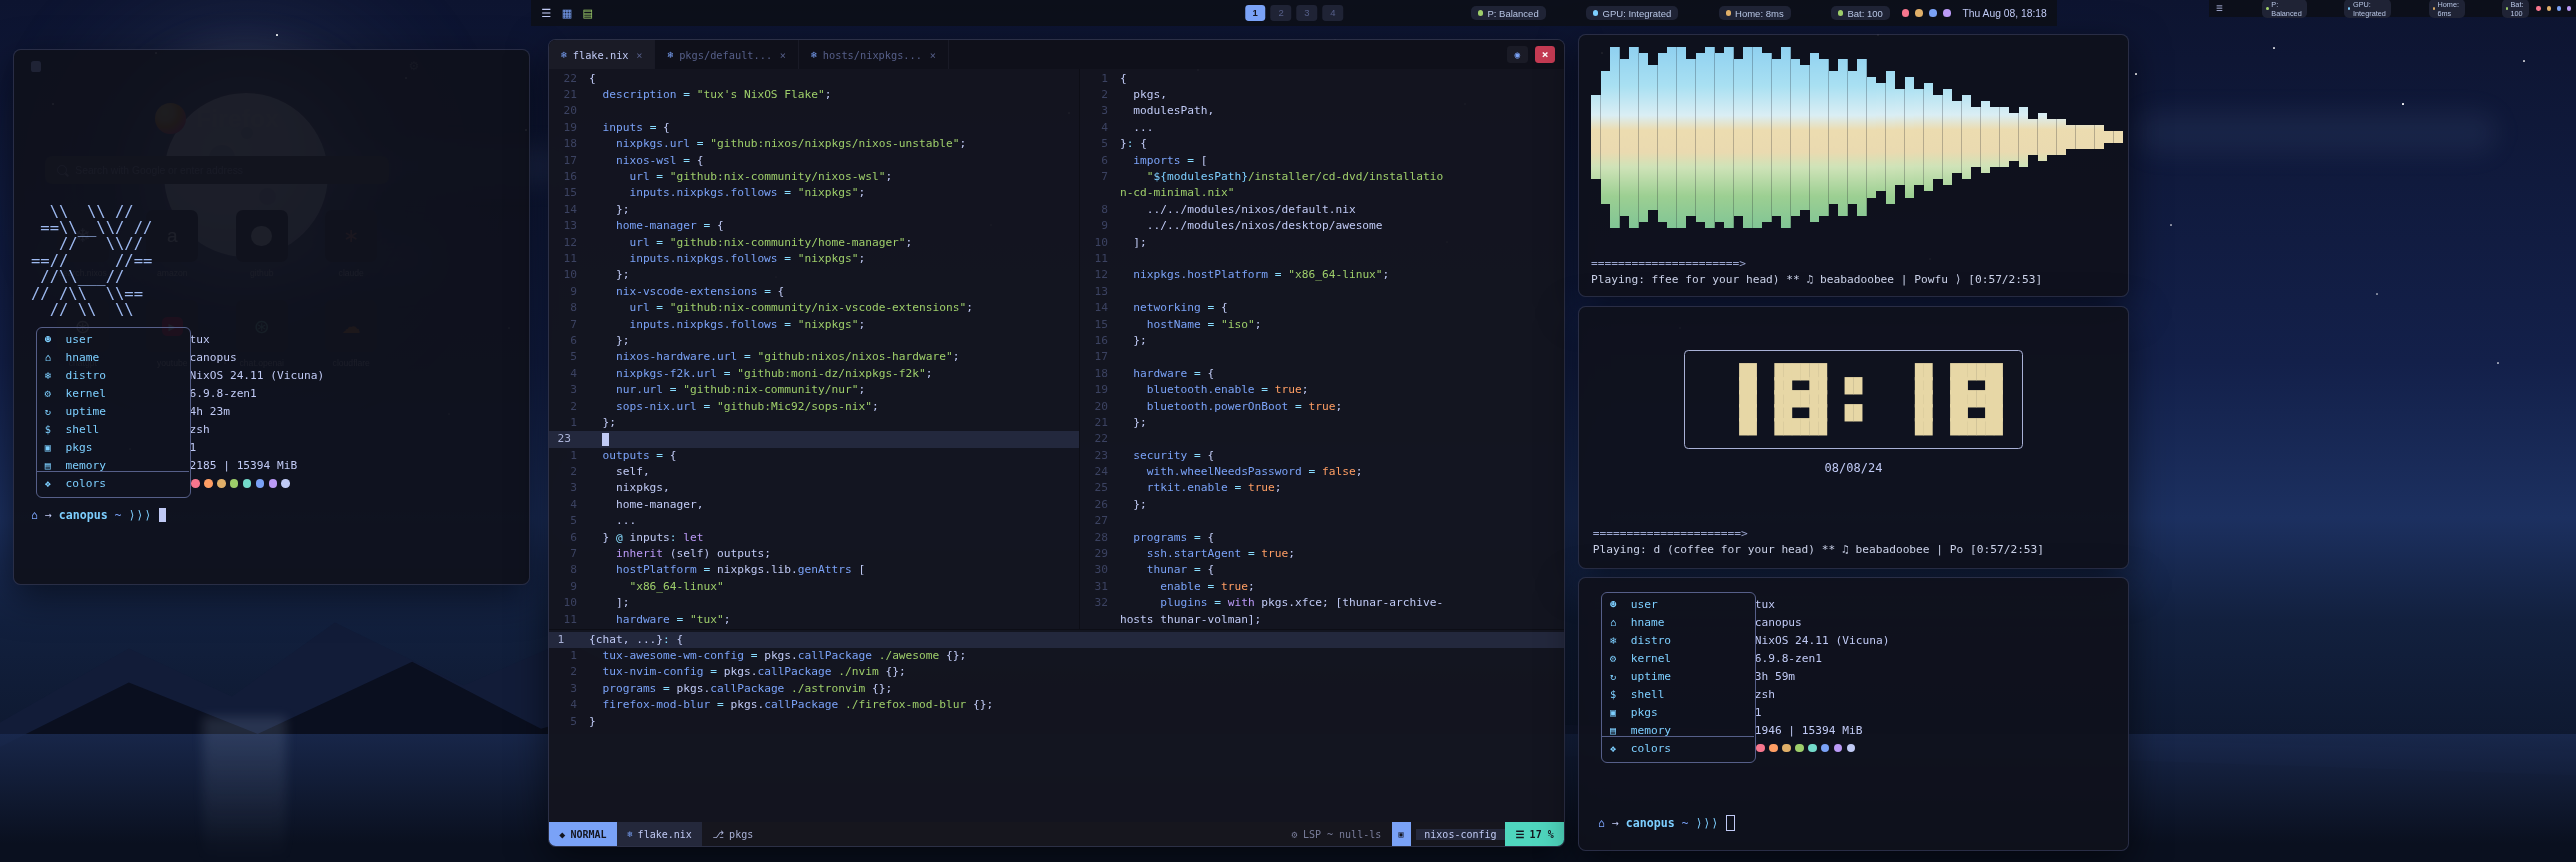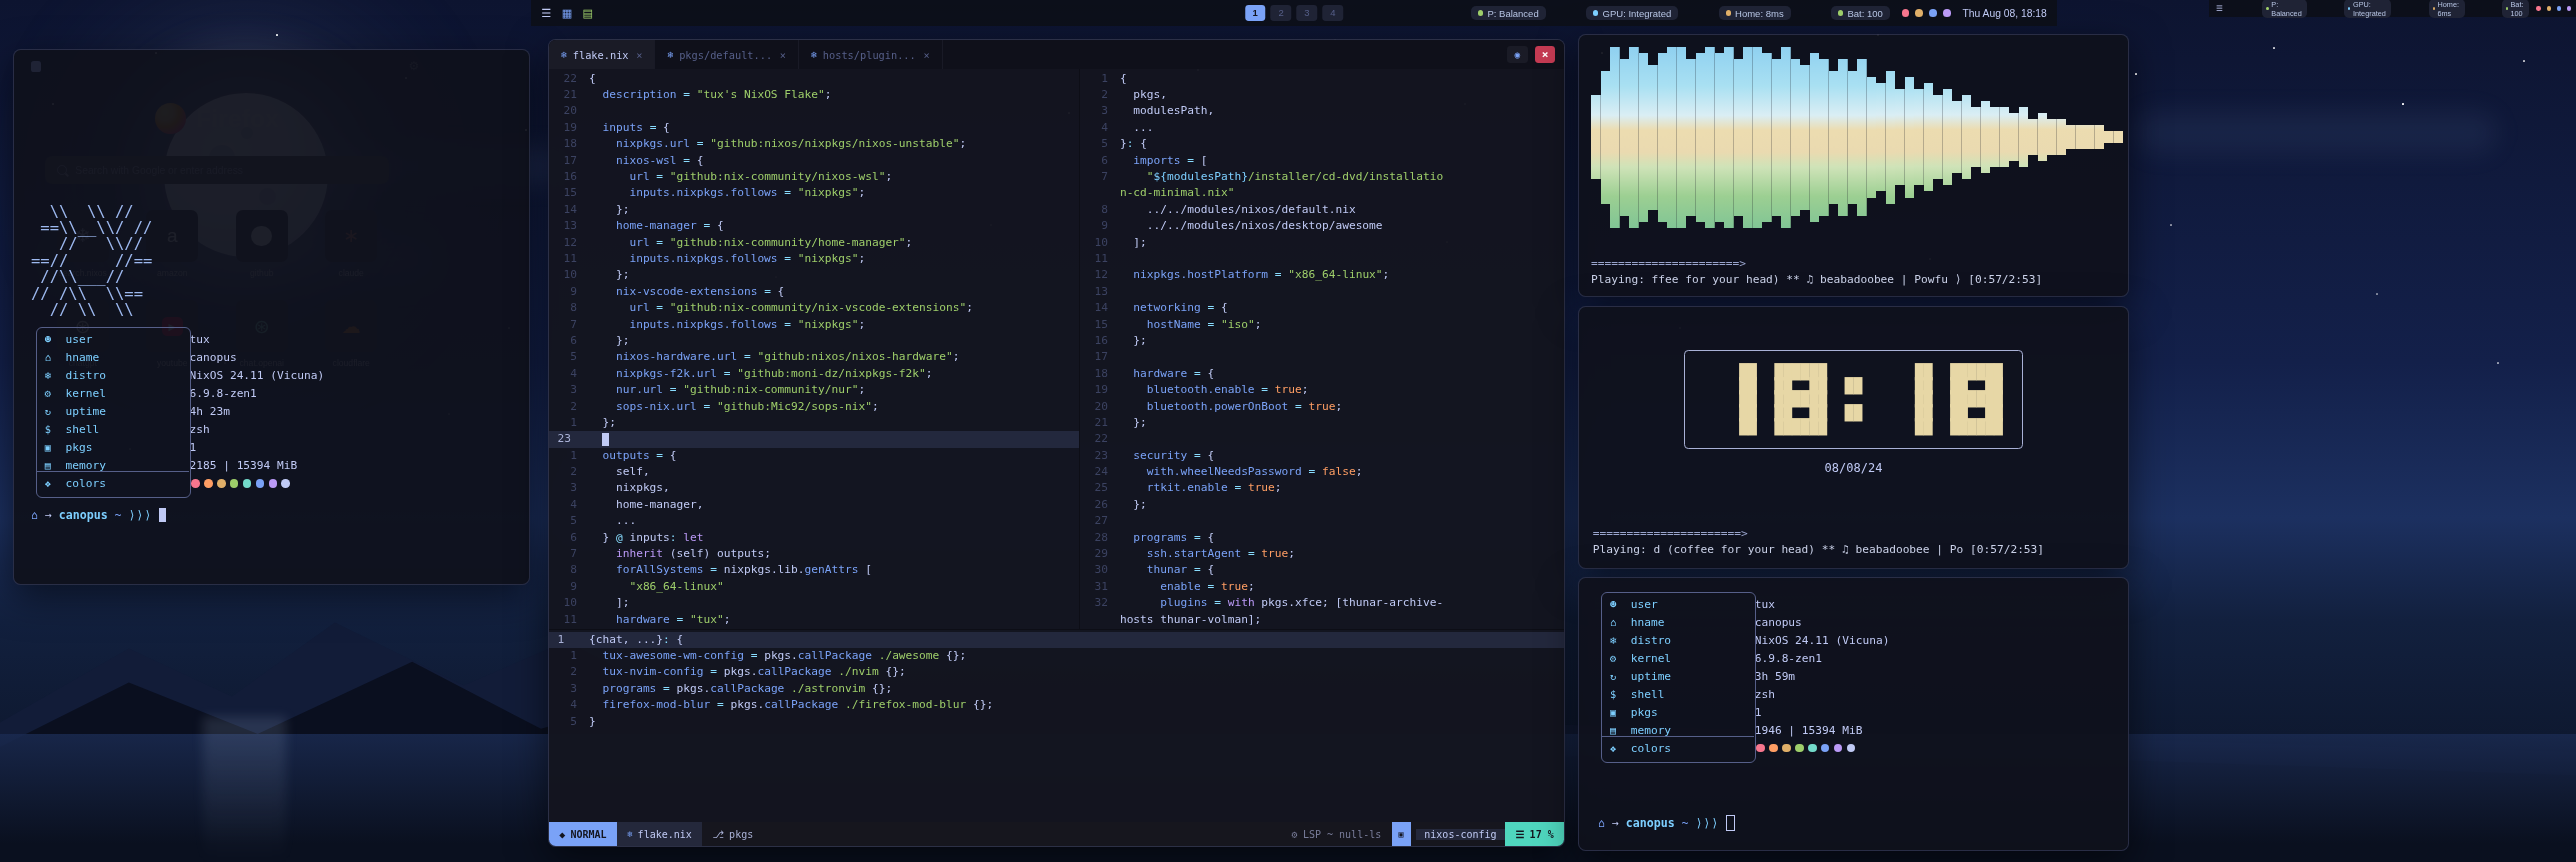--- a/index.html
+++ b/index.html
@@ -381,21 +381,21 @@
           <span class="tlab">flake.nix</span>
           <span class="tx">×</span>
         </div>
         <div class="tab">
           <span class="nixic">❄</span>
           <span class="tlab">pkgs/default...</span>
           <span class="tx">×</span>
         </div>
         <div class="tab">
           <span class="nixic">❄</span>
-          <span class="tlab">hosts/plugin...</span>
+          <span class="tlab">hosts/nixpkgs...</span>
           <span class="tx">×</span>
         </div>
       </div>
     <div class="tab-controls">
       <span class="btn-pick">◉</span>
       <span class="btn-close">×</span>
     </div>
   </div>
   <div class="ed-main">
     <div class="ed-top">
@@ -423,21 +423,21 @@
           <div class="crow"><span class="gut">2</span><span class="code"><span class="tok-f">    sops-nix.url</span><span class="tok-o"> = </span><span class="tok-s">"github:Mic92/sops-nix"</span><span class="tok-d">;</span></span></div>
           <div class="crow"><span class="gut">1</span><span class="code"><span class="tok-d">  };</span></span></div>
           <div class="crow curline"><span class="gut curnum">23</span><span class="code"><span class="tok-d">  </span><span class="blockcur"> </span></span></div>
           <div class="crow"><span class="gut">1</span><span class="code"><span class="tok-f">  outputs</span><span class="tok-o"> = </span><span class="tok-d">{</span></span></div>
           <div class="crow"><span class="gut">2</span><span class="code"><span class="tok-d">    self,</span></span></div>
           <div class="crow"><span class="gut">3</span><span class="code"><span class="tok-d">    nixpkgs,</span></span></div>
           <div class="crow"><span class="gut">4</span><span class="code"><span class="tok-d">    home-manager,</span></span></div>
           <div class="crow"><span class="gut">5</span><span class="code"><span class="tok-d">    ...</span></span></div>
           <div class="crow"><span class="gut">6</span><span class="code"><span class="tok-d">  } </span><span class="tok-o">@</span><span class="tok-d"> inputs</span><span class="tok-o">:</span><span class="tok-k"> let</span></span></div>
           <div class="crow"><span class="gut">7</span><span class="code"><span class="tok-k">    inherit</span><span class="tok-d"> (self) outputs;</span></span></div>
-          <div class="crow"><span class="gut">8</span><span class="code"><span class="tok-f">    forAllSystems</span><span class="tok-o"> = </span><span class="tok-d">nixpkgs.lib.</span><span class="tok-fn">genAttrs</span><span class="tok-d"> [</span></span></div>
+          <div class="crow"><span class="gut">8</span><span class="code"><span class="tok-f">    hostPlatform</span><span class="tok-o"> = </span><span class="tok-d">nixpkgs.lib.</span><span class="tok-fn">genAttrs</span><span class="tok-d"> [</span></span></div>
           <div class="crow"><span class="gut">9</span><span class="code"><span class="tok-s">      "x86_64-linux"</span></span></div>
           <div class="crow"><span class="gut">10</span><span class="code"><span class="tok-d">    ];</span></span></div>
           <div class="crow"><span class="gut">11</span><span class="code"><span class="tok-f">    hardware</span><span class="tok-o"> = </span><span class="tok-s">"tux"</span><span class="tok-d">;</span></span></div>
         </div>
       <div class="vsep"></div>
       <div class="pane pane-iso" id="pane-iso">
           <div class="crow"><span class="gut">1</span><span class="code"><span class="tok-d">{</span></span></div>
           <div class="crow"><span class="gut">2</span><span class="code"><span class="tok-d">  pkgs,</span></span></div>
           <div class="crow"><span class="gut">3</span><span class="code"><span class="tok-d">  modulesPath,</span></span></div>
           <div class="crow"><span class="gut">4</span><span class="code"><span class="tok-d">  ...</span></span></div>

